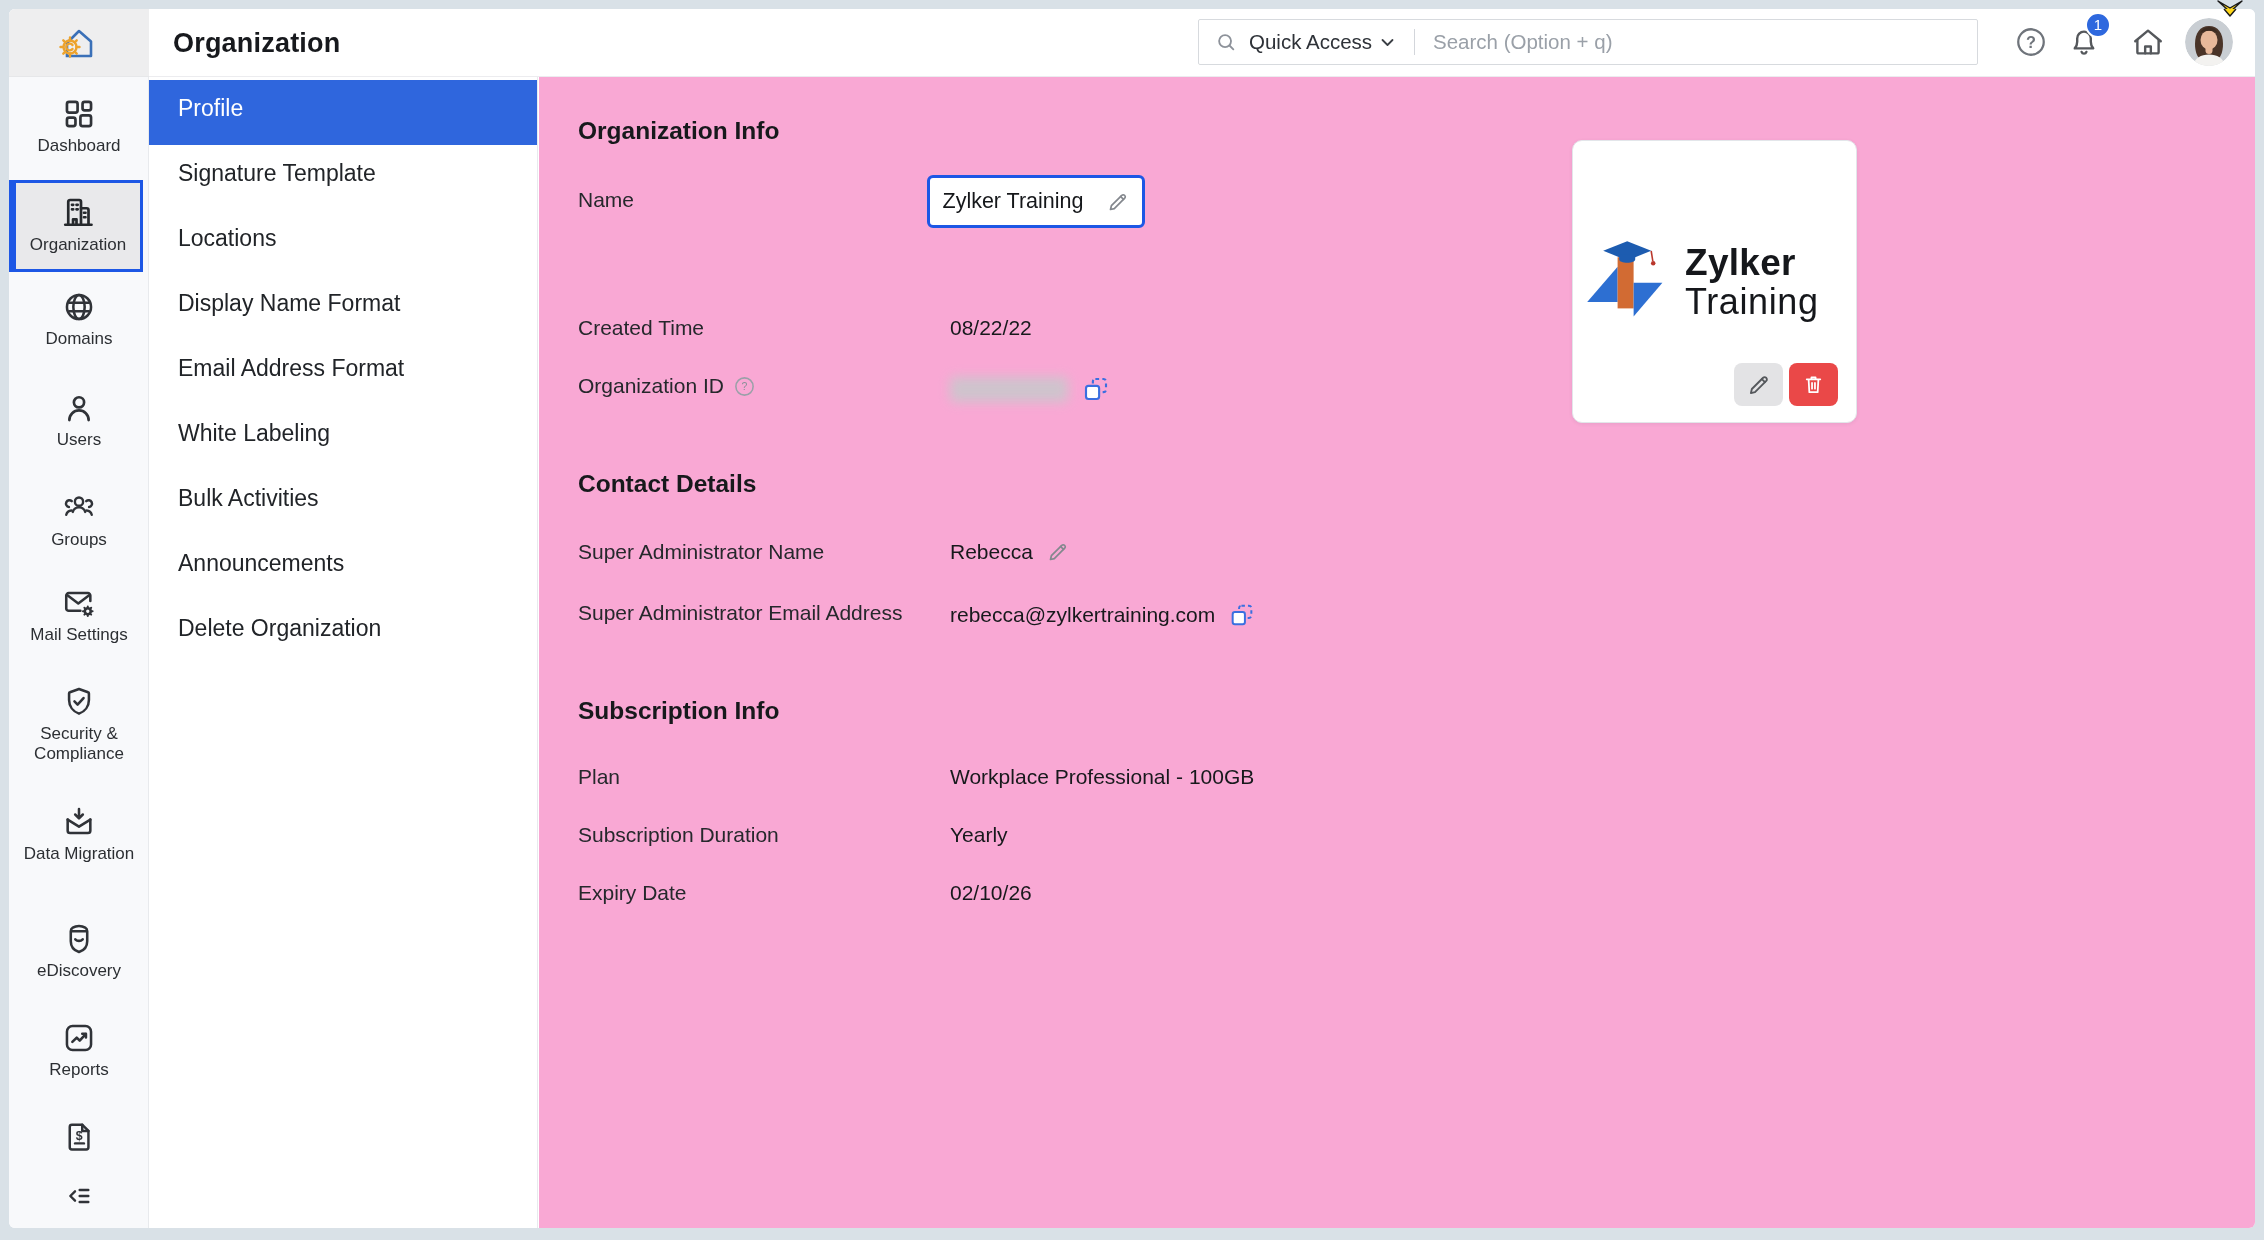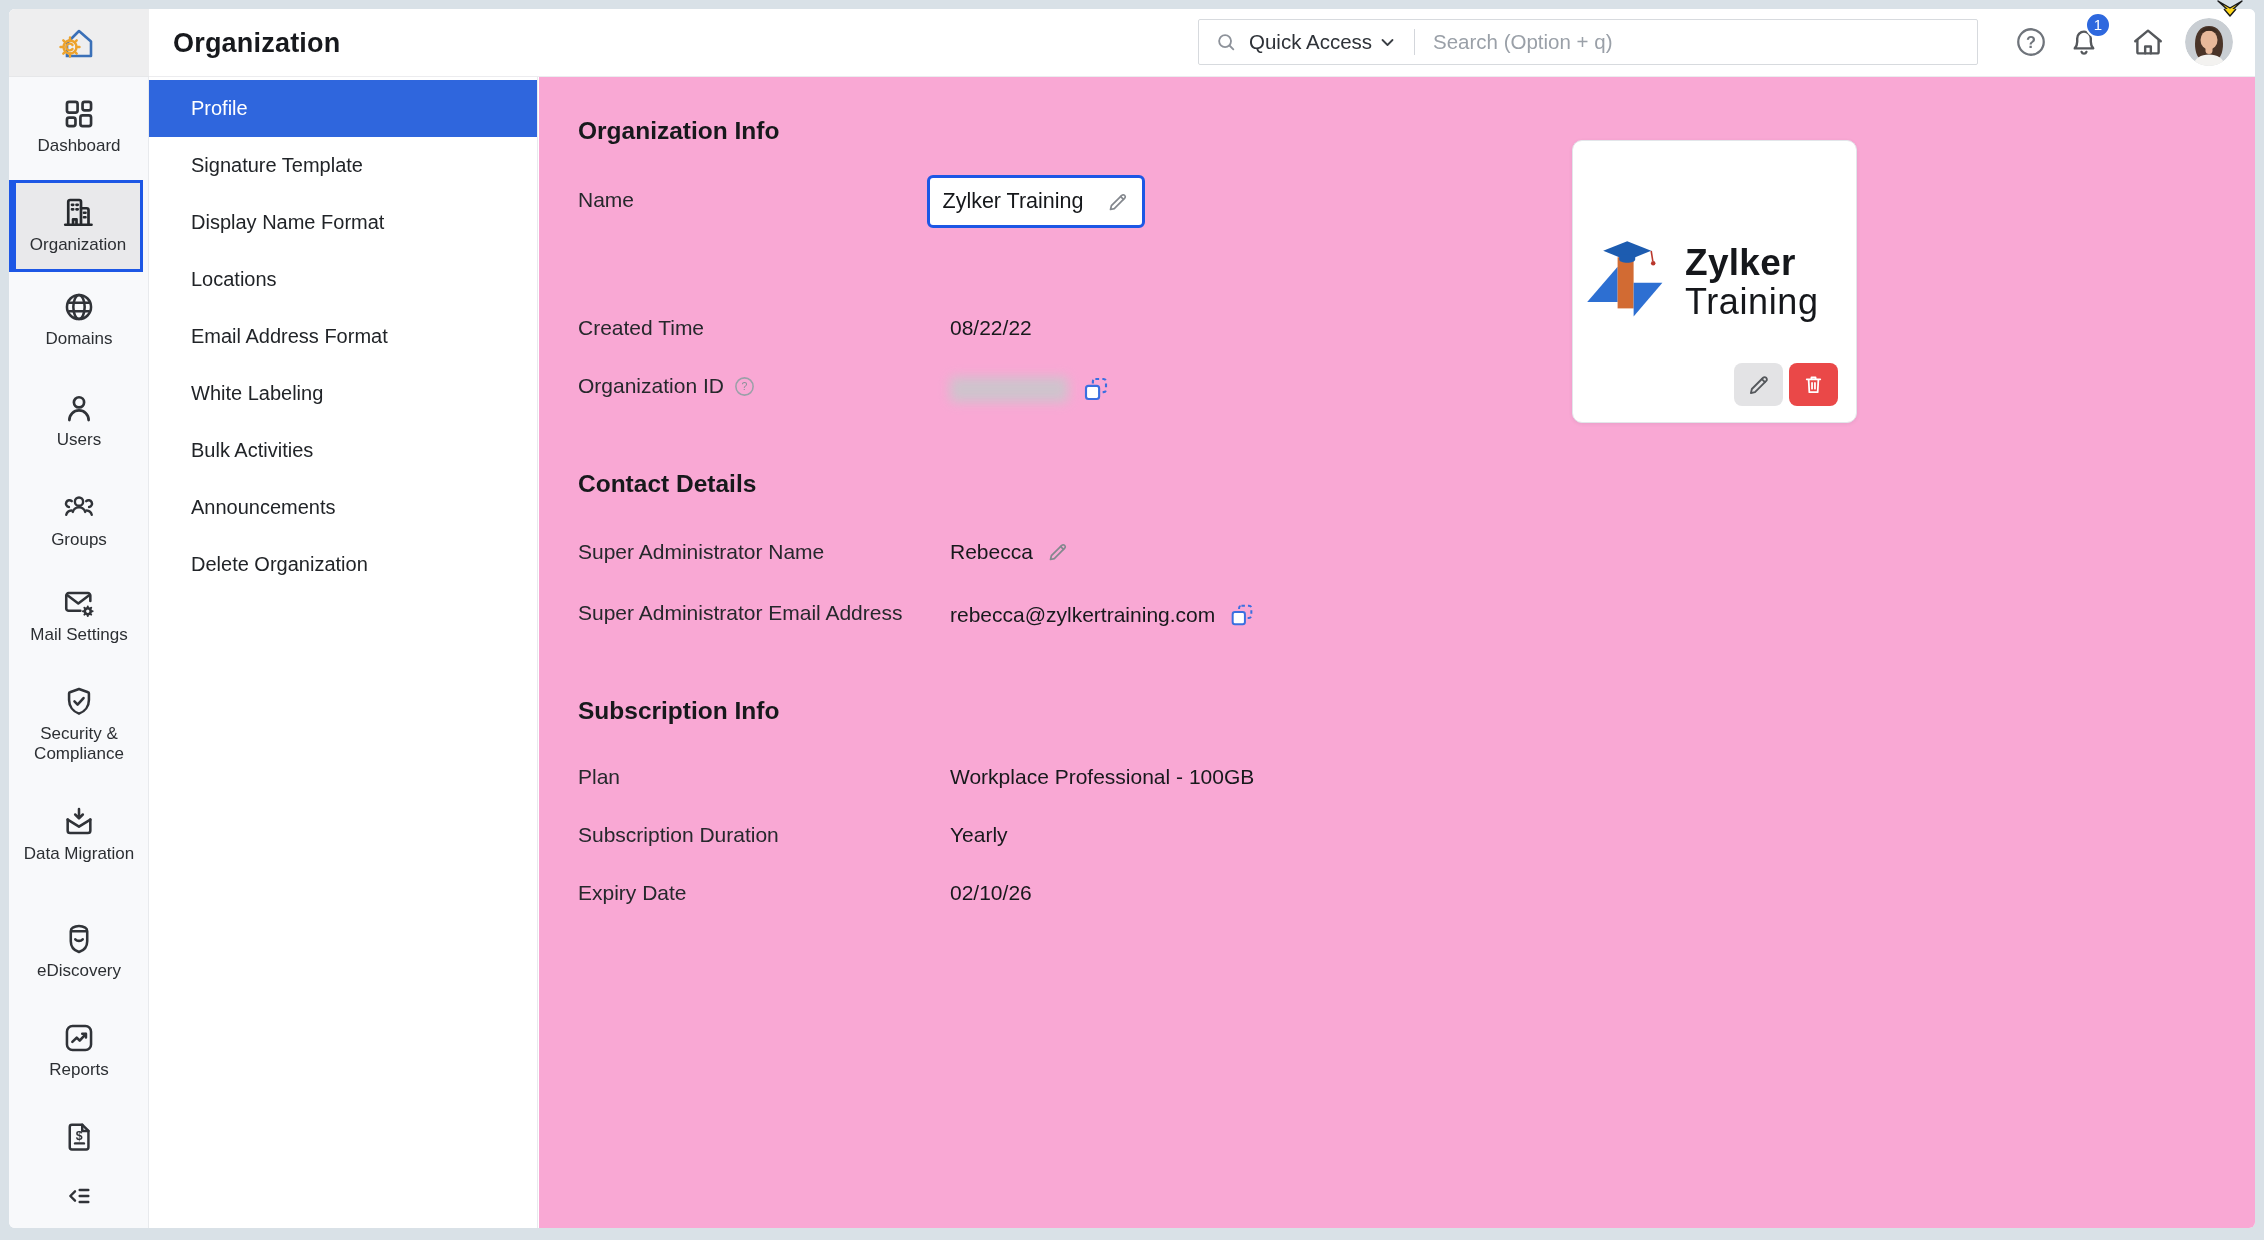--- a/index.html
+++ b/index.html
@@ -68,22 +68,22 @@
     color: #fff; font-size: 15px; line-height: 22px; text-align: center; padding: 0 6px;
   }
   .avatar { position: absolute; left: 2036px; top: 9px; width: 48px; height: 48px; border-radius: 50%; overflow: hidden; cursor: pointer; }
 
   
   .submenu {
     position: absolute; left: 140px; top: 68px; width: 389px; bottom: 0;
     background: #fff; border-right: 1px solid #e8eaee; padding-top: 3px;
   }
   .menu-item {
-    height: 57px; line-height: 57px; padding-left: 42px;
-    font-size: 20px; color: #212428; cursor: pointer; white-space: nowrap;
+    height: 65px; line-height: 57px; padding-left: 29px;
+    font-size: 23px; color: #212428; cursor: pointer; white-space: nowrap;
   }
   .menu-item.selected { background: #2f66dd; color: #fff; }
 
   
   .main { position: absolute; left: 530px; top: 68px; right: 0; bottom: 0; background: #f9a8d4; }
   .sec-heading {
     position: absolute; left: 39px; font-size: 24.5px; font-weight: 700; color: #17191c;
   }
   .frow { position: absolute; left: 39px; height: 26px; font-size: 21px; }
   .flabel { position: absolute; left: 0; top: 0; color: #26282c; white-space: nowrap; display: flex; align-items: center; gap: 9px; }
@@ -299,22 +299,22 @@
         <path d="M15 15c2-4 5.5-6 9-6s7 2 9 6c-2.5-1.5-5.5-2.2-9-2.2S17.5 13.5 15 15z" fill="#3c2a20"></path>
         <path d="M8 48c1.5-8 8-11.5 16-11.5S38.5 40 40 48H8z" fill="#f3f2f0"></path>
         <rect x="20.5" y="28" width="7" height="8" rx="3.5" fill="#e8b89a"></rect>
       </svg>
     </div>
   </header>
 
   <nav class="submenu">
     <div class="menu-item selected">Profile</div>
     <div class="menu-item">Signature Template</div>
+    <div class="menu-item">Locations</div>
     <div class="menu-item">Display Name Format</div>
-    <div class="menu-item">Locations</div>
     <div class="menu-item">Email Address Format</div>
     <div class="menu-item">White Labeling</div>
     <div class="menu-item">Bulk Activities</div>
     <div class="menu-item">Announcements</div>
     <div class="menu-item">Delete Organization</div>
   </nav>
 
   <main class="main">
 
     <div class="sec-heading" style="top:40px">Organization Info</div>

